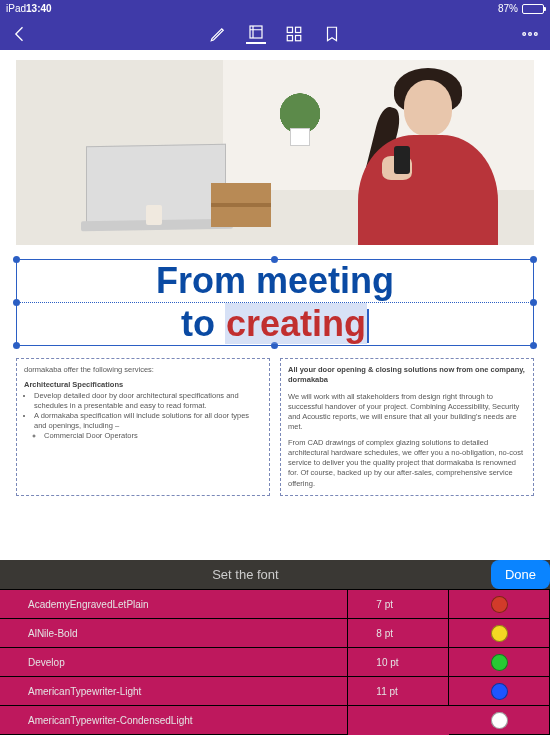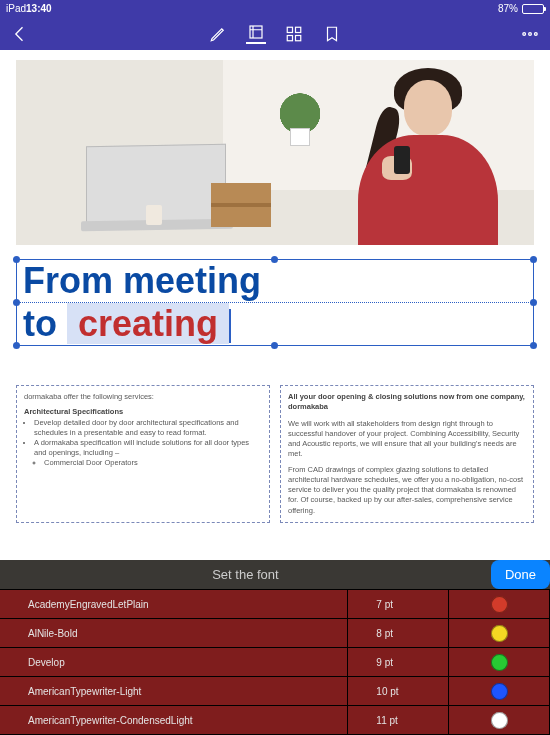--- a/index.html
+++ b/index.html
@@ -16,39 +16,39 @@
   .toolbar { height: 33px; background: #3f3aa8; display: flex; align-items: center; padding: 0 10px; gap: 18px; }
   .toolbar .spacer { flex:1; }
   .toolbar .icon { color: #fff; width: 20px; height: 20px; display:flex; align-items:center; justify-content:center; }
   .toolbar .icon svg { stroke: #fff; fill: none; stroke-width: 1.6; }
   .toolbar .icon.active { border-bottom: 2px solid #fff; padding-bottom:1px; }
   
   .page-wrap { height: 510px; padding: 10px 16px 4px 16px; background:#fff; overflow:hidden; }
   .page { background:#fff; width:100%; }
   .hero { width:100%; height:185px; background:#e9e6df; position:relative; overflow:hidden;}
   
-  .sel-frame { position:relative; margin-top:14px; width:100%; border:1px solid #2b5fc4;}
+  .sel-frame { position:relative; margin-top:14px; width:100%; border:1px solid #2b5fc4;text-align:center;}
   .sel-frame .line { padding: 2px 6px; }
   .sel-frame .baseline { border-bottom:1px dotted #2b5fc4; }
   .handle { position:absolute; width:7px; height:7px; background:#2b5fc4; border-radius:50%; }
   .h-tl{top:-4px;left:-4px}.h-tr{top:-4px;right:-4px}.h-bl{bottom:-4px;left:-4px}.h-br{bottom:-4px;right:-4px}
   .h-tc{top:-4px;left:calc(50% - 4px)}.h-bc{bottom:-4px;left:calc(50% - 4px)}
   .h-ml{top:calc(50% - 4px);left:-4px}.h-mr{top:calc(50% - 4px);right:-4px}
   .sel-frame h1 { font-size:36px; font-weight:700; color:#0a4aa3; line-height:1.05; }
   .sel-frame h1 .red { color:#c12f2f; position:relative; }
-  .sel-hl { background: rgba(140,170,230,.35); padding:0 11px; }
+  .sel-hl { background: rgba(140,170,230,.35); padding:0 1px; }
   .cursor { display:inline-block; width:2px; height:34px; background:#2b5fc4; vertical-align:middle; }
   
   .cols { display:flex; gap:10px; margin-top:12px; }
-  .col { flex:1; border:1px dashed #7a88b8; padding:6px 7px; font-size:7.5px; line-height:1.35; color:#595959;margin-top:27px; }
+  .col { flex:1; border:1px dashed #7a88b8; padding:6px 7px; font-size:7.5px; line-height:1.35; color:#595959; }
   .col b { color:#444; }
   .col ul { margin-left:10px; }
   .col ul ul { margin-left:10px; }
   
-  .panel { position:absolute; left:0; right:0; bottom:0; height:175px; background:#7f1d1d; color:#ddd; display:flex; flex-direction:column;}
+  .panel { position:absolute; left:0; right:0; bottom:0; height:175px; background:#be185d; color:#ddd; display:flex; flex-direction:column;}
   .panel-hdr { height:30px; display:flex; align-items:center; background:#3a3834; border-bottom:1px solid #000;}
   .panel-hdr .title { flex:1; text-align:center; font-size:13px; color:#ccc;}
   .panel-hdr .done { background:#0a84ff; color:#fff; font-size:13px; padding:0 14px; height:100%; display:flex; align-items:center;border-radius:8px;}
   .panel-body { flex:1; display:flex; }
   .col-fonts { flex: 1.9; }
   .col-sizes { flex: .55; }
   .col-colors { flex: .55; }
   .row { height:29px; display:flex; align-items:center; padding:0 28px; font-size:10px; border-bottom:1px solid #000; border-right:1px solid #000; color:#e4e4e4;}
   .col-colors .row { justify-content:center; }
   .swatch { width:17px; height:17px; border-radius:50%; box-shadow:0 0 0 1px rgba(0,0,0,.4) inset;}
@@ -192,21 +192,20 @@
     <div class="col-fonts">
       <div class="row">AcademyEngravedLetPlain</div>
       <div class="row">AlNile-Bold</div>
       <div class="row">Develop</div>
       <div class="row">AmericanTypewriter-Light</div>
       <div class="row">AmericanTypewriter-CondensedLight</div>
     </div>
     <div class="col-sizes">
       <div class="row">7 pt</div>
       <div class="row">8 pt</div>
-      <div class="row">9 pt</div>
       <div class="row">10 pt</div>
       <div class="row">11 pt</div>
     </div>
     <div class="col-colors">
       <div class="row">
           <span class="swatch" style="background:#d23b2a"></span>
         </div>
       <div class="row">
           <span class="swatch" style="background:#f4d823"></span>
         </div>

